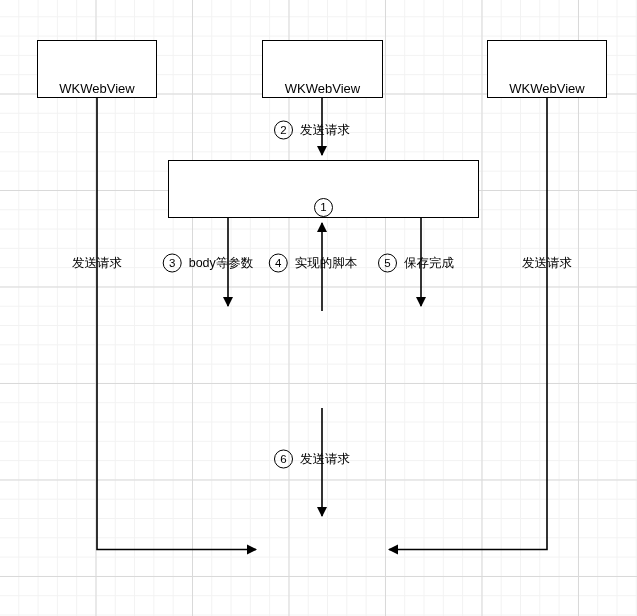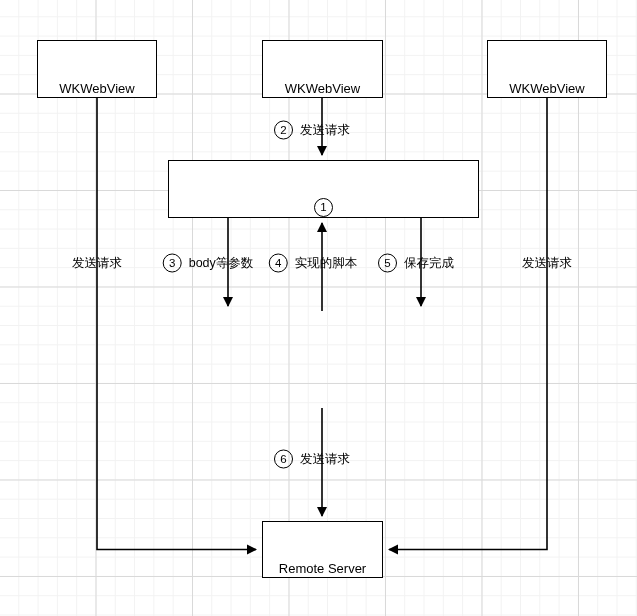--- a/index.html
+++ b/index.html
@@ -127,23 +127,20 @@
 
   <div class="node" style="left:487px; top:40px; width:120px; height:58px;">
     <span>WKWebView</span>
   </div>
 
   <div class="node" style="left:168px; top:160px; width:311px; height:58px;">
     <span class="step-circle">1</span>
   </div>
 
 
-  <div class="node" style="left:262px; top:521px; width:121px; height:57px;">
-    <span>Remote Server</span>
-  </div>
 
   <div class="edge-label plain" style="left:97px; top:263px;">
     <span>发送请求</span>
   </div>
 
   <div class="edge-label" style="left:312px; top:130px;">
     <span class="step-circle">2</span>
     <span>发送请求</span>
   </div>
 

